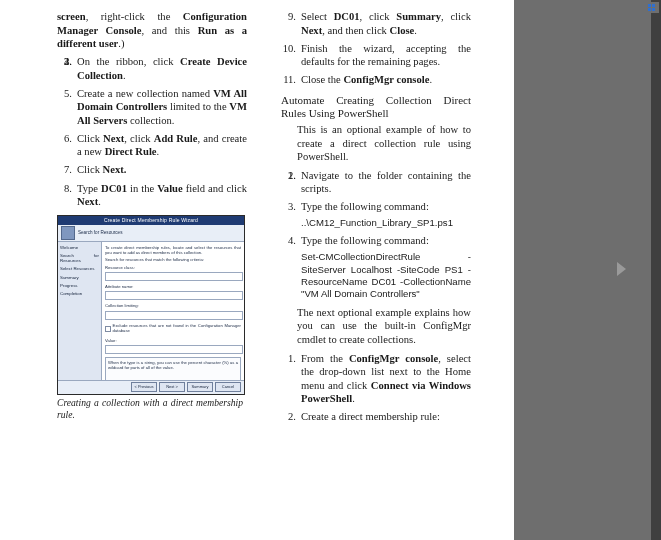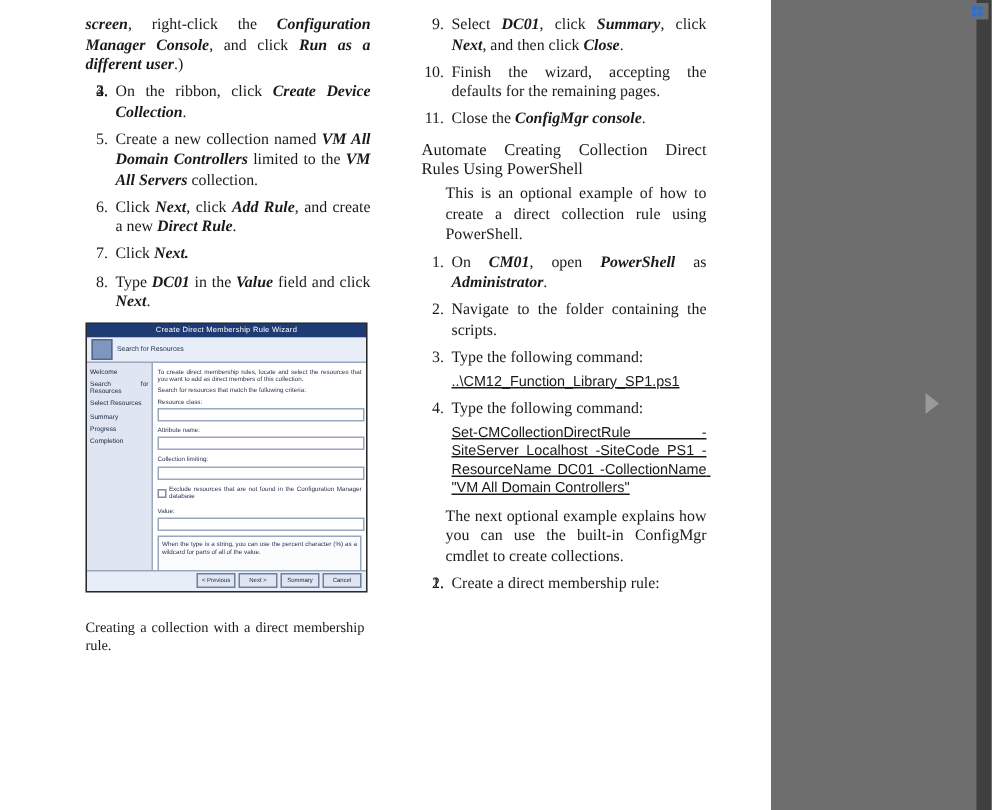--- a/index.html
+++ b/index.html
@@ -70,40 +70,39 @@
     position: absolute;
     left: 0;
     top: 0;
     width: 15px;
     text-align: right;
     font-size: 10.6px;
   }
   .cont {
     margin-bottom: 4.5px;
   }
-  b { font-weight: bold; font-style: italic; }
+  b { font-weight: bold; }
 
   h3.sub {
     font-weight: normal;
     font-size: 11px;
     margin: 7px 0 2px 0;
     line-height: 1.25;
   }
   p.body {
     margin: 0 0 5px 16px;
     text-indent: 0;
   }
 
   .mono {
     font-family: "Liberation Sans", sans-serif;
     font-size: 9.6px;
     line-height: 1.3;
     white-space: pre-wrap;
     margin: 3px 0 5px 0;
-    text-decoration: underline;
   }
 
   
   .figure {
     margin: 6px 0 0 0;
   }
   .fig-box {
     width: 186px;
     height: 178px;
     border: 1px solid #2a2a2a;
@@ -219,23 +218,24 @@
   }
   .fig-dot {
     position: absolute;
     left: 46px;
     bottom: 3px;
     width: 5px; height: 5px;
     border-radius: 50%;
     border: 1px solid #7f8ca3;
   }
   .fig-caption {
+    font-style: italic;
     font-size: 9.6px;
     line-height: 1.3;
-    margin-top: 18px;
+    margin-top: 2px;
     width: 186px;
   }
 
   
   .scroll-track {
     position: absolute;
     right: 0;
     top: 0;
     width: 10px;
     height: 540px;
@@ -269,21 +269,21 @@
 </head>
 <body>
 
 <div class="viewport">
 
   <div class="page">
     <div class="page-inner">
       <div class="columns">
 
         <div class="col col-left">
-          <div class="cont" id="lead-cont"><b>screen</b><span>, right-click the </span><b>Configuration Manager Console</b><span>, and click </span><b>Run as a different user</b><span>.)</span></div>
+          <div class="cont" id="lead-cont"><b>screen</b><span>, right-click the </span><b>Configuration Manager Console</b><span>, and this </span><b>Run as a different user</b><span>.)</span></div>
           <ol class="steps" id="left-steps">
               <li><span class="num">2.</span></li>
               <li><span class="num">3.</span></li>
               <li><span class="num">4.</span><span><span>On the ribbon, click </span><b>Create Device Collection</b><span>.</span></span></li>
               <li><span class="num">5.</span><span><span>Create a new collection named </span><b>VM All Domain Controllers</b><span> limited to the </span><b>VM All Servers</b><span> collection.</span></span></li>
               <li><span class="num">6.</span><span><span>Click </span><b>Next</b><span>, click </span><b>Add Rule</b><span>, and create a new </span><b>Direct Rule</b><span>.</span></span></li>
               <li><span class="num">7.</span><span><span>Click </span><b>Next.</b></span></li>
               <li><span class="num">8.</span><span><span>Type </span><b>DC01</b><span> in the </span><b>Value</b><span> field and click </span><b>Next</b><span>.</span></span></li>
             </ol>
 
@@ -337,28 +337,28 @@
 
         <div class="col col-right">
           <ol class="steps" id="right-steps-top">
               <li><span class="num">9.</span><span><span>Select </span><b>DC01</b><span>, click </span><b>Summary</b><span>, click </span><b>Next</b><span>, and then click </span><b>Close</b><span>.</span></span></li>
               <li><span class="num">10.</span><span><span>Finish the wizard, accepting the defaults for the remaining pages.</span></span></li>
               <li><span class="num">11.</span><span><span>Close the </span><b>ConfigMgr console</b><span>.</span></span></li>
             </ol>
           <h3 class="sub">Automate Creating Collection Direct Rules Using PowerShell</h3>
           <p class="body">This is an optional example of how to create a direct collection rule using PowerShell.</p>
           <ol class="steps" id="right-steps-mid">
-              <li><span class="num">1.</span><span><span>On </span><b>CM01</b><span>, open </span><b>PowerShell</b><span> as </span><b>Administrator</b><span>.</span></span></li>
+              <li><span class="num">1.</span></li>
               <li><span class="num">2.</span><span><span>Navigate to the folder containing the scripts.</span></span></li>
               <li><span class="num">3.</span><span><span>Type the following command:</span></span><div class="mono">..\CM12_Function_Library_SP1.ps1</div></li>
               <li><span class="num">4.</span><span><span>Type the following command:</span></span><div class="mono">Set-CMCollectionDirectRule -SiteServer Localhost -SiteCode PS1 -ResourceName DC01 -CollectionName "VM All Domain Controllers"</div></li>
             </ol>
           <p class="body">The next optional example explains how you can use the built-in ConfigMgr cmdlet to create collections.</p>
           <ol class="steps" id="right-steps-bottom">
-              <li><span class="num">1.</span></li>
+              <li><span class="num">1.</span><span><span>From the </span><b>ConfigMgr console</b><span>, select the drop-down list next to the Home menu and click </span><b>Connect via Windows PowerShell</b><span>.</span></span></li>
               <li><span class="num">2.</span><span><span>Create a direct membership rule:</span></span></li>
             </ol>
         </div>
 
       </div>
     </div>
   </div>
 
   <div class="scroll-track"></div>
   <div class="grid-btn">

